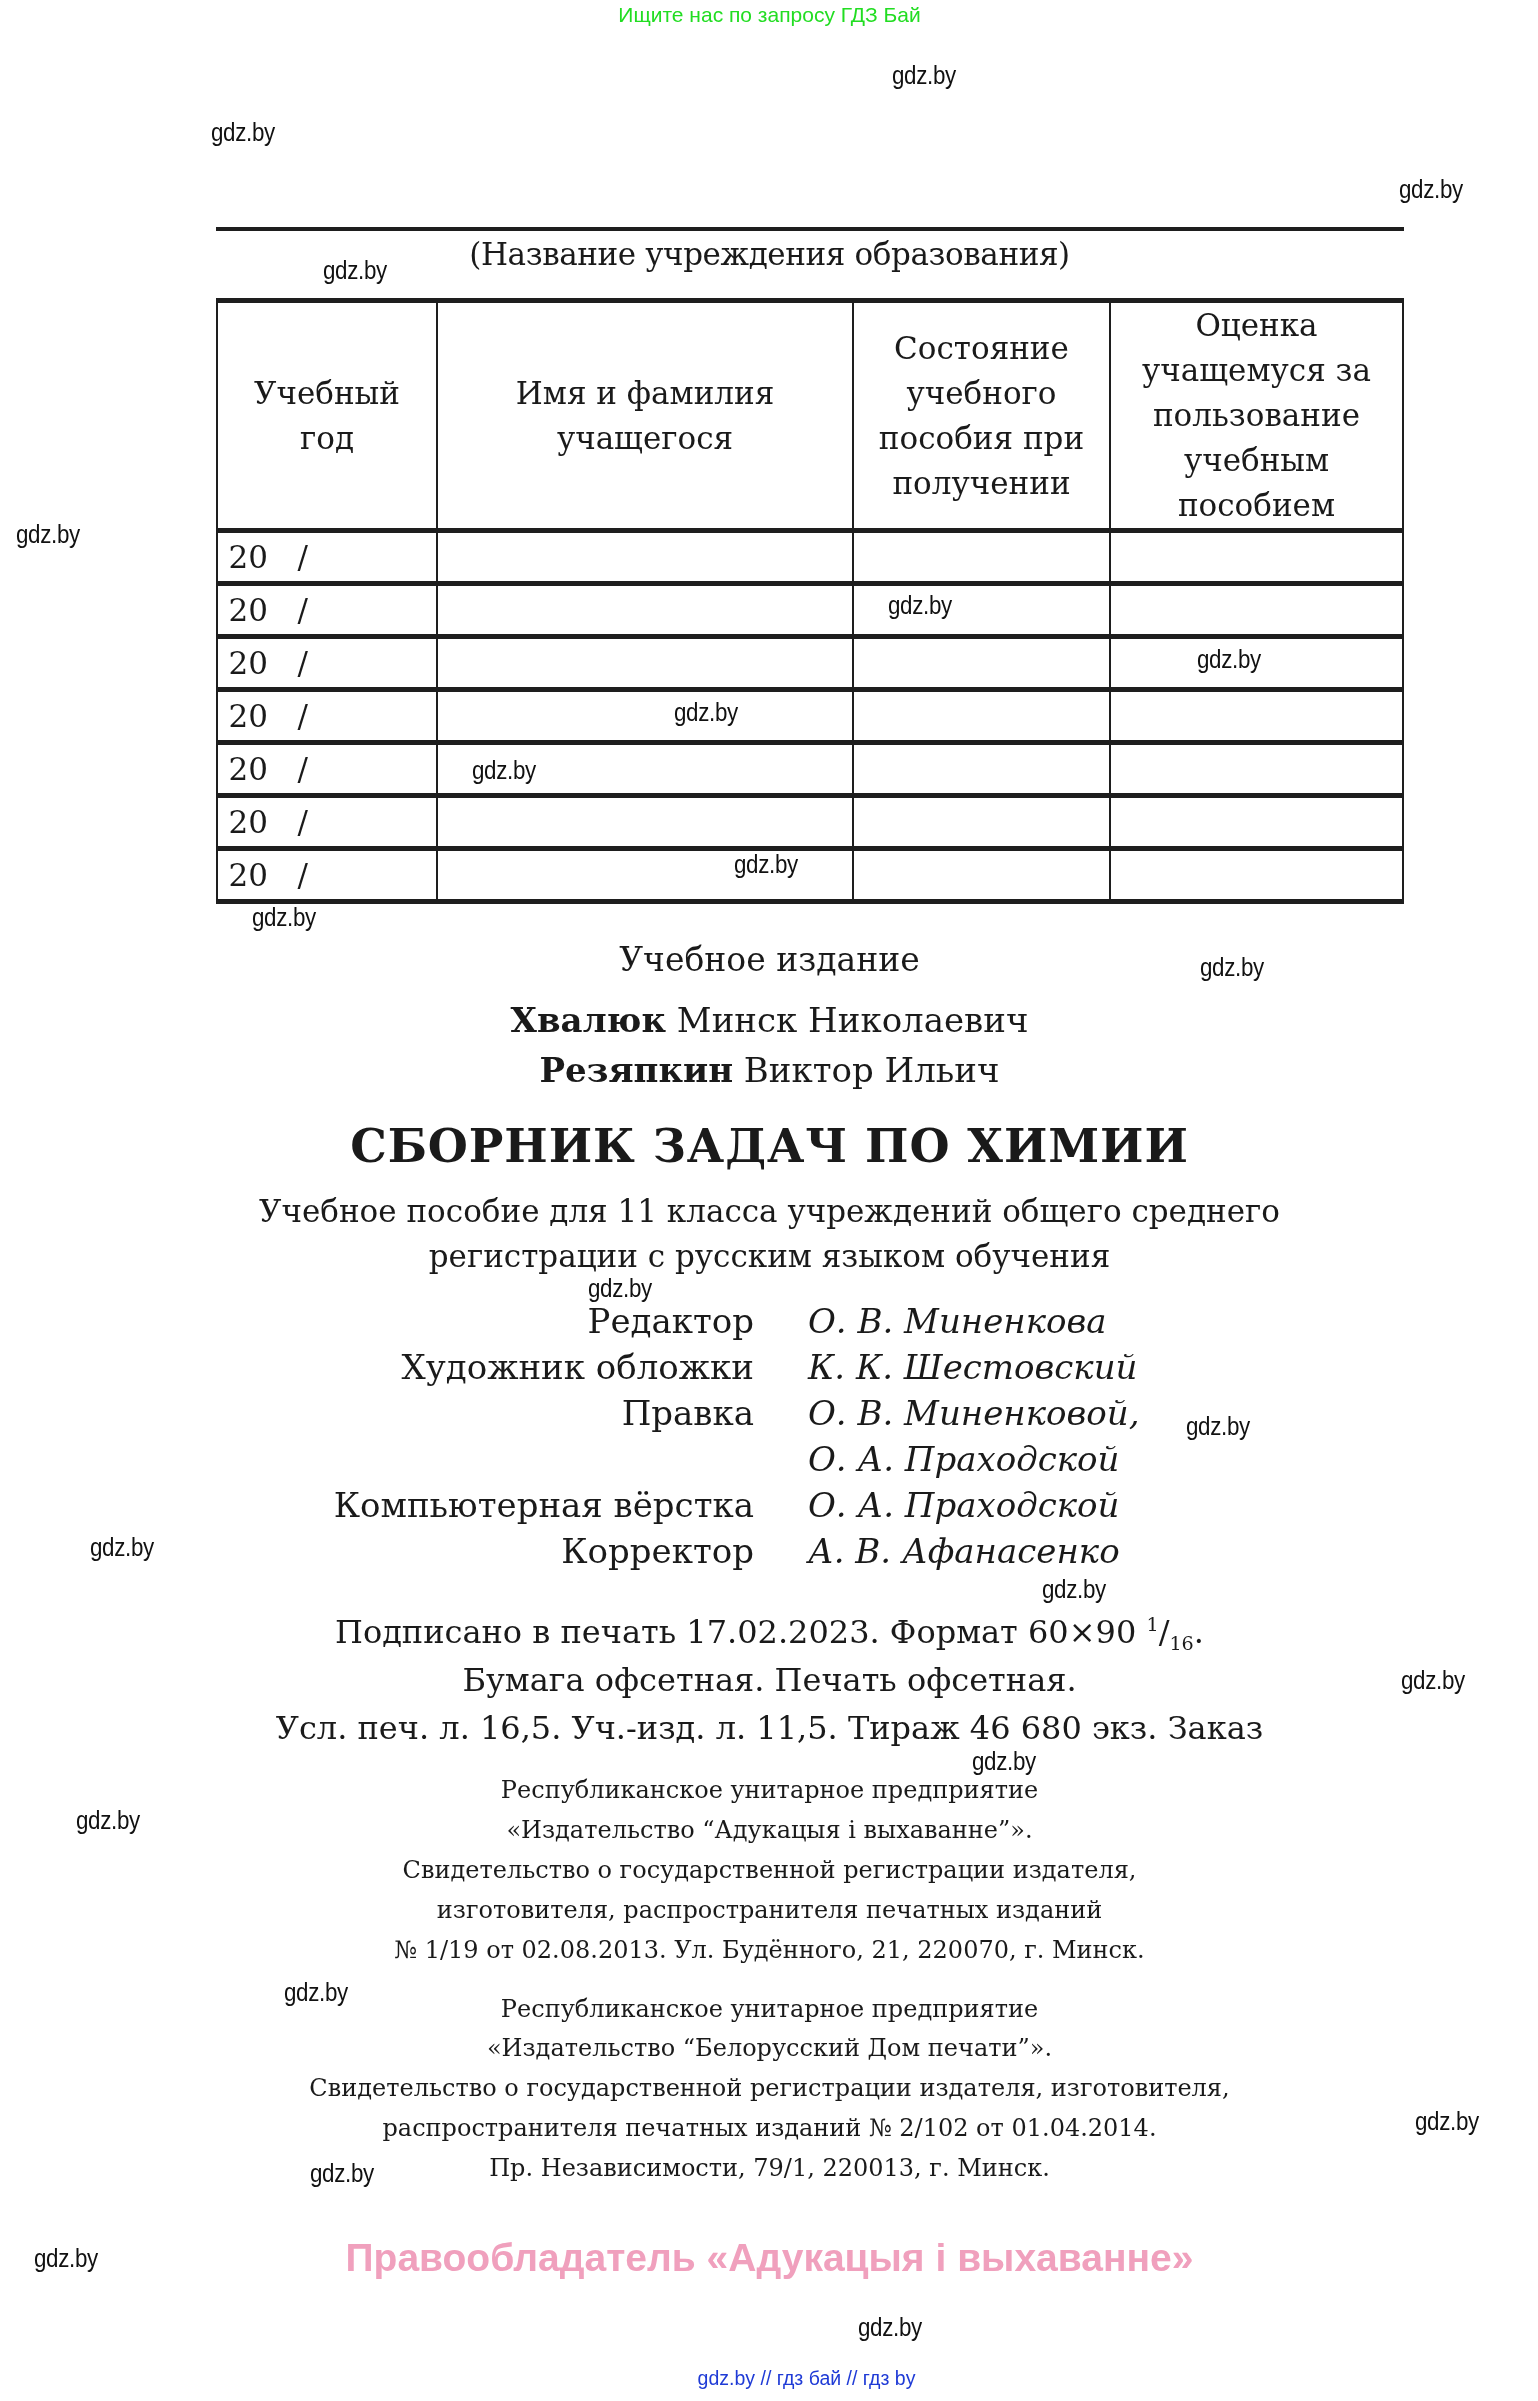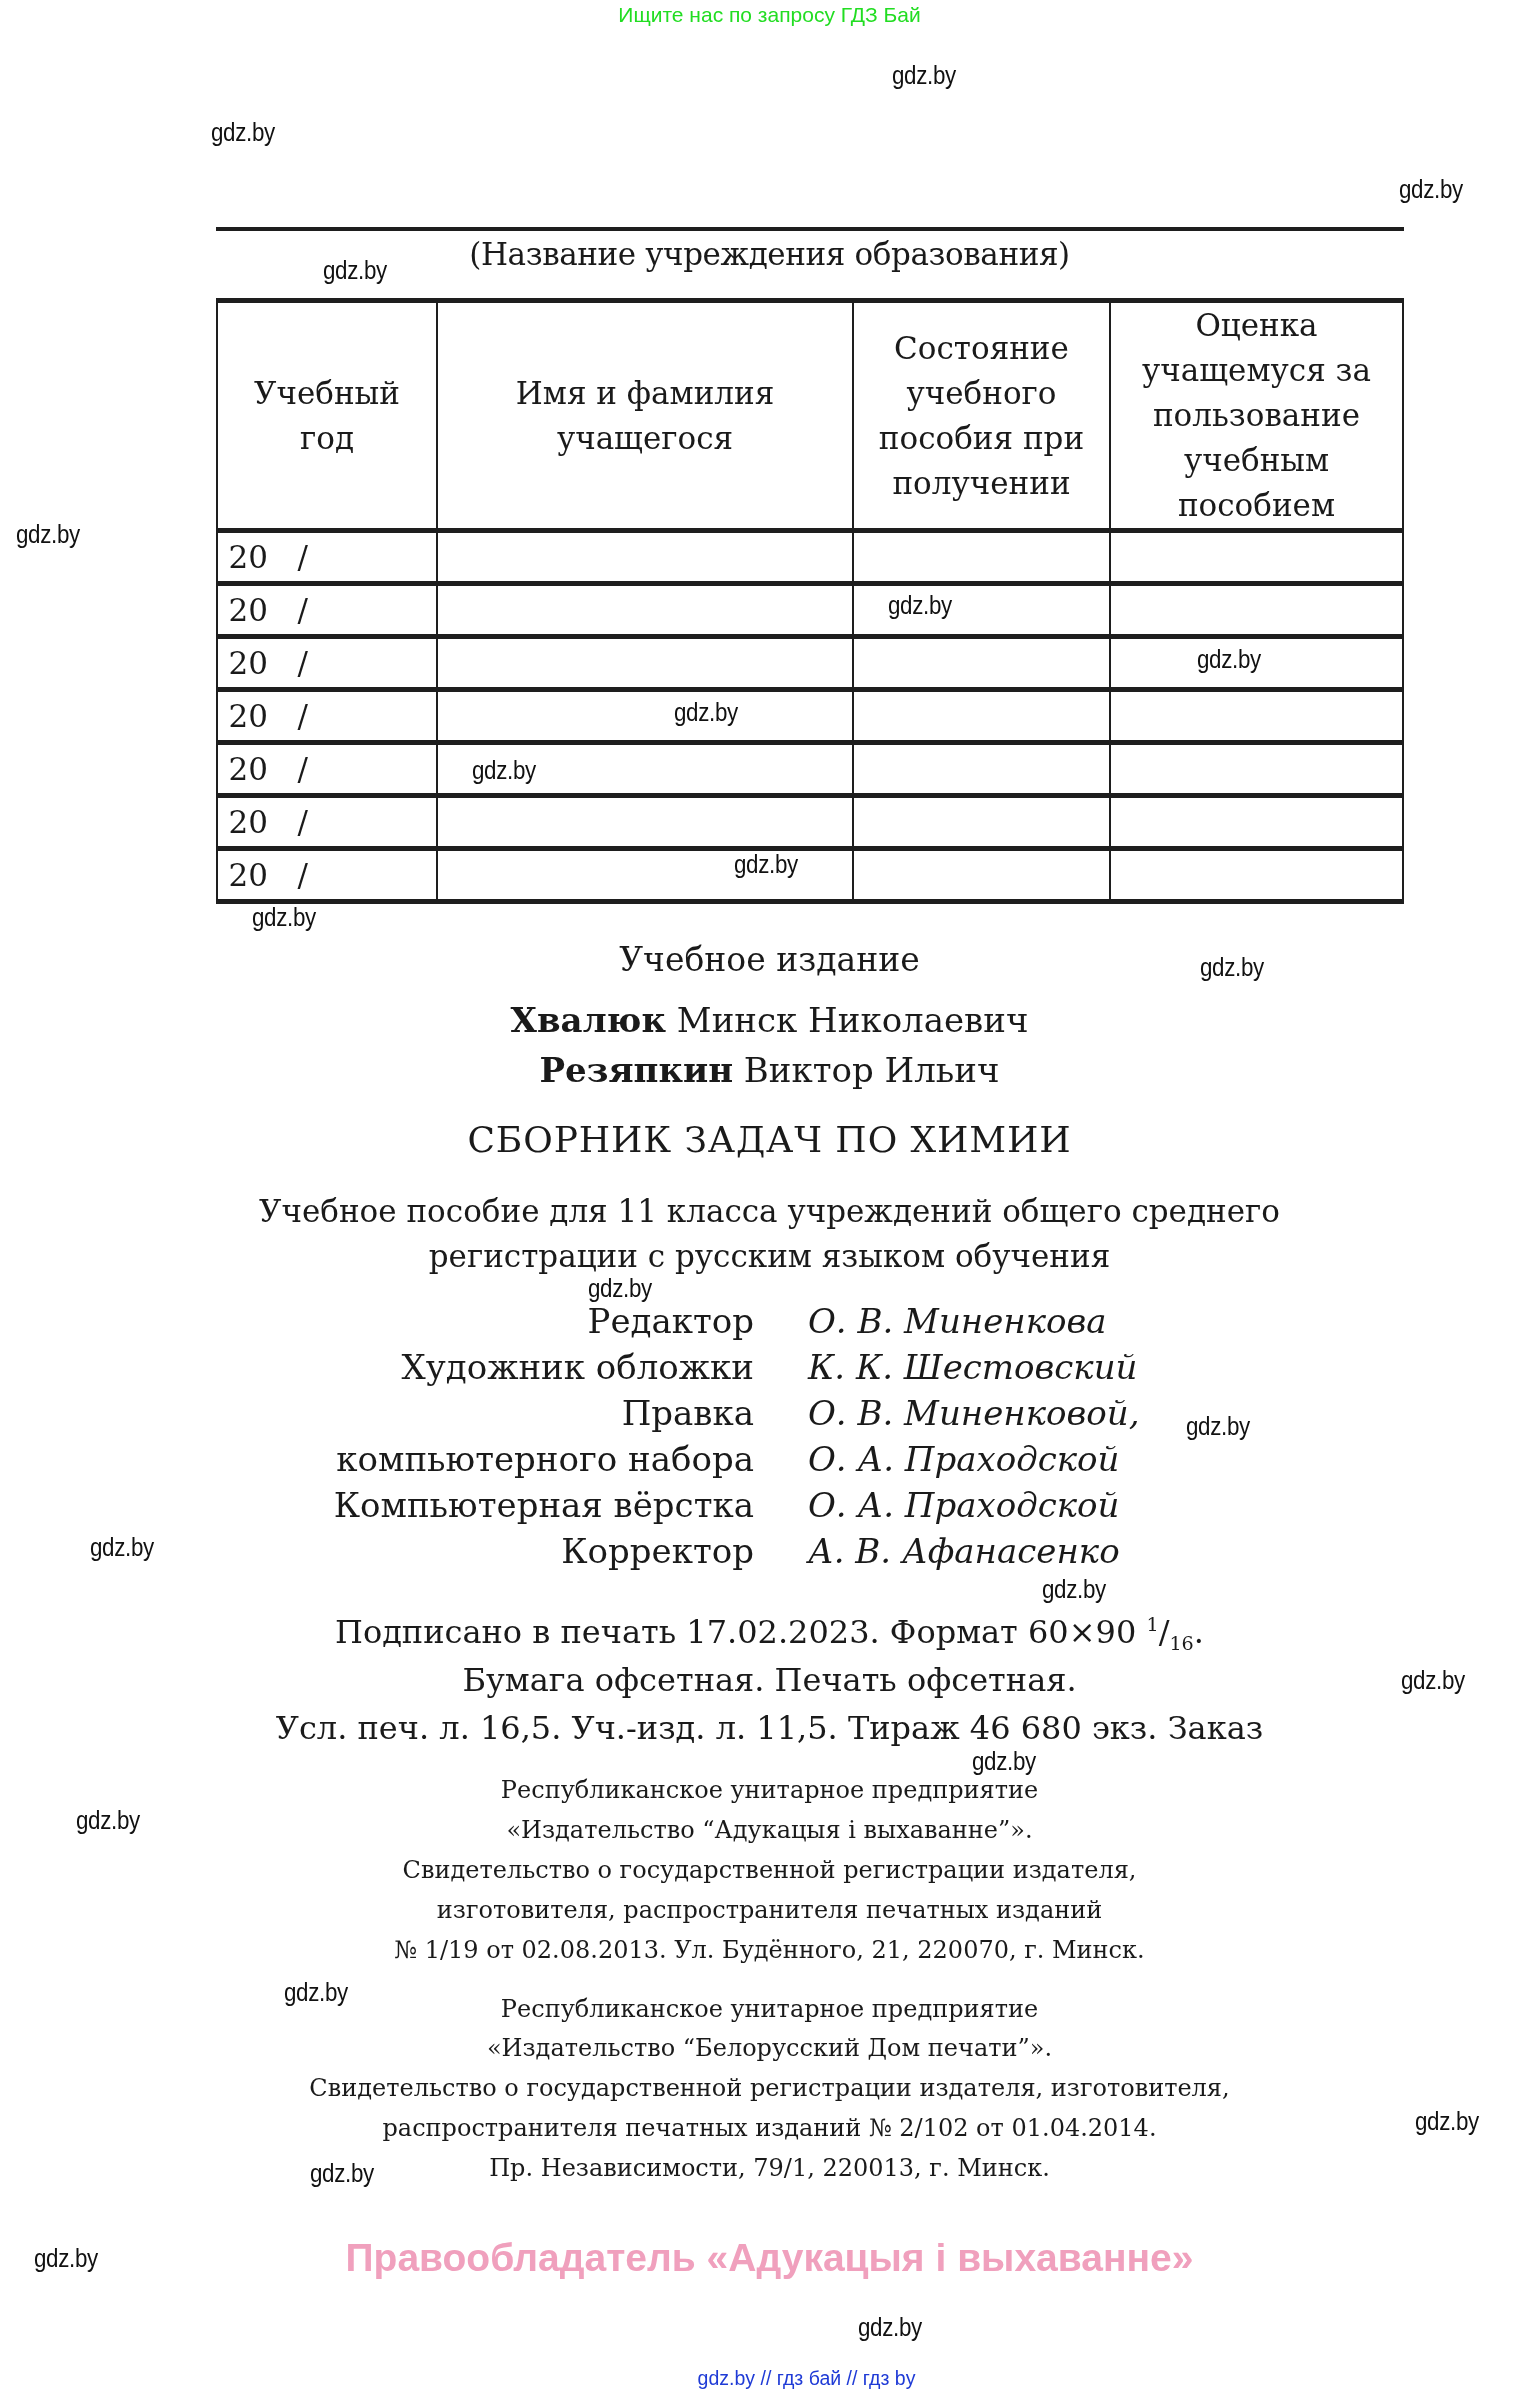--- a/index.html
+++ b/index.html
@@ -13,21 +13,21 @@
         font-family:"Liberation Sans", sans-serif; font-size:19.5px; color:#1f3bd6;padding-left:37px; }
   .rule { position:absolute; left:216px; top:227px; width:1188px; height:3.5px; background:#1e1e1e; }
   .inst-caption { position:absolute; left:0; width:1539px; top:236px; text-align:center; font-size:31px; letter-spacing:-0.4px; }
   .c { position:absolute; left:0; width:1539px; text-align:center; white-space:nowrap; }
   table.reg { position:absolute; left:216px; top:298px; width:1186px; border-collapse:collapse; table-layout:fixed; }
   table.reg td, table.reg th { border-left:2.7px solid #1e1e1e; border-right:2.7px solid #1e1e1e; padding:0; }
   table.reg th { font-weight:normal; font-size:31px; line-height:45px; text-align:center; vertical-align:middle;
                  border-top:5.3px solid #1e1e1e; border-bottom:5.3px solid #1e1e1e; height:215px; }
   table.reg td { border-bottom:5.3px solid #1e1e1e; height:48px; font-size:31px; vertical-align:middle; }
   .yr { padding-left:10.6px !important; white-space:pre; }
-  .title { font-size:36px; font-weight:normal; letter-spacing:0.9px; }
+  .title { font-size:46px; font-weight:bold; letter-spacing:0.9px; }
   .credits { position:absolute; left:0; top:1301px; width:1539px; }
   .cr-row { position:relative; height:46px; font-size:34px; }
   .cr-role { position:absolute; right:785px; text-align:right; white-space:nowrap; }
   .cr-name { position:absolute; left:808px; font-style:italic; white-space:nowrap; }
   .imprint { font-size:32px; }
   .small { font-size:24px; }
   .rights { position:absolute; left:0; width:1539px; top:2236px; text-align:center;
             font-family:"Liberation Sans", sans-serif; font-size:39px; color:#f0a0bd;font-weight:bold; }
   sup, sub { font-size:0.6em; }
 </style>
@@ -145,21 +145,20 @@
   </div>
   <div class="cr-row">
     <span class="cr-role">Художник обложки</span>
     <span class="cr-name">К. К. Шестовский</span>
   </div>
   <div class="cr-row">
     <span class="cr-role">Правка</span>
     <span class="cr-name">О. В. Миненковой,</span>
   </div>
   <div class="cr-row">
-    <span class="cr-role">компьютерного набора</span>
     <span class="cr-name">О. А. Праходской</span>
   </div>
   <div class="cr-row">
     <span class="cr-role">Компьютерная вёрстка</span>
     <span class="cr-name">О. А. Праходской</span>
   </div>
   <div class="cr-row">
     <span class="cr-role">Корректор</span>
     <span class="cr-name">А. В. Афанасенко</span>
   </div>

